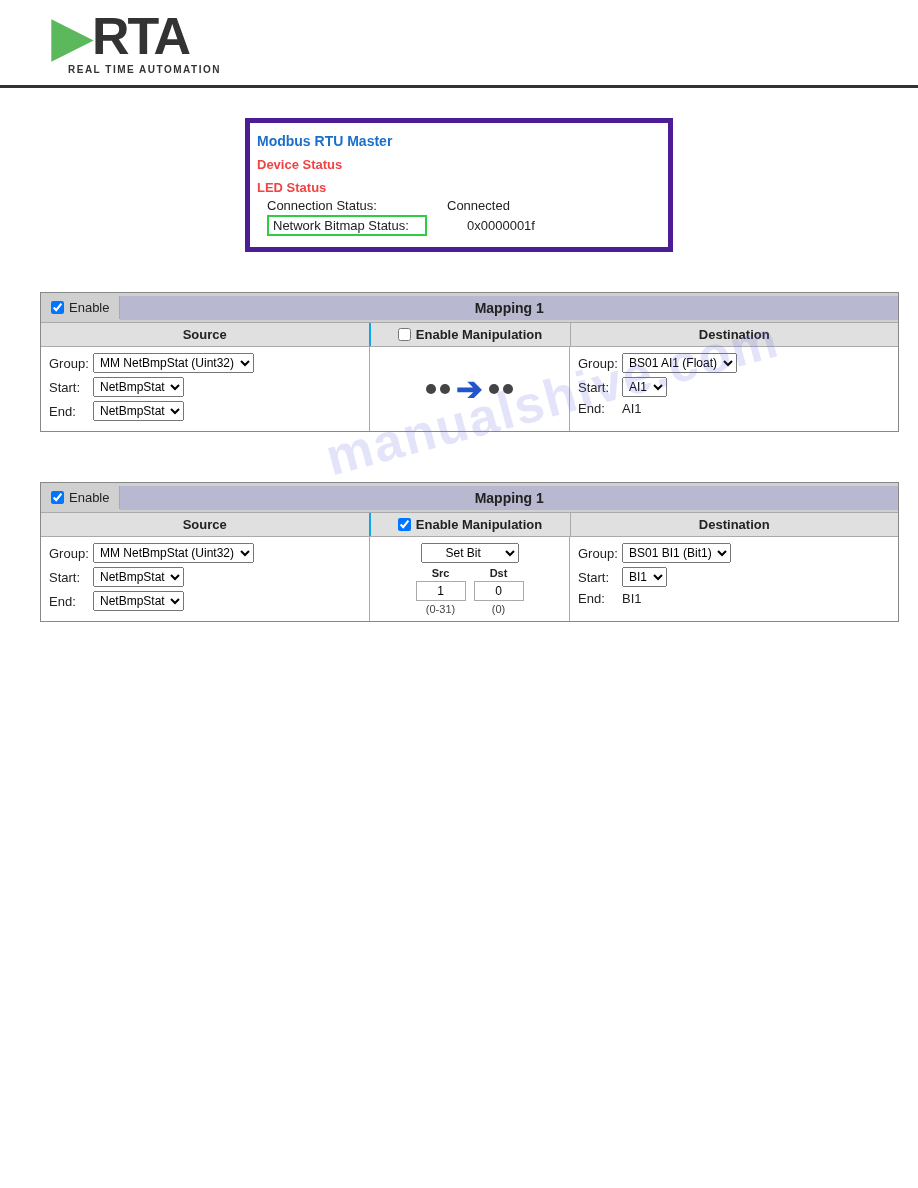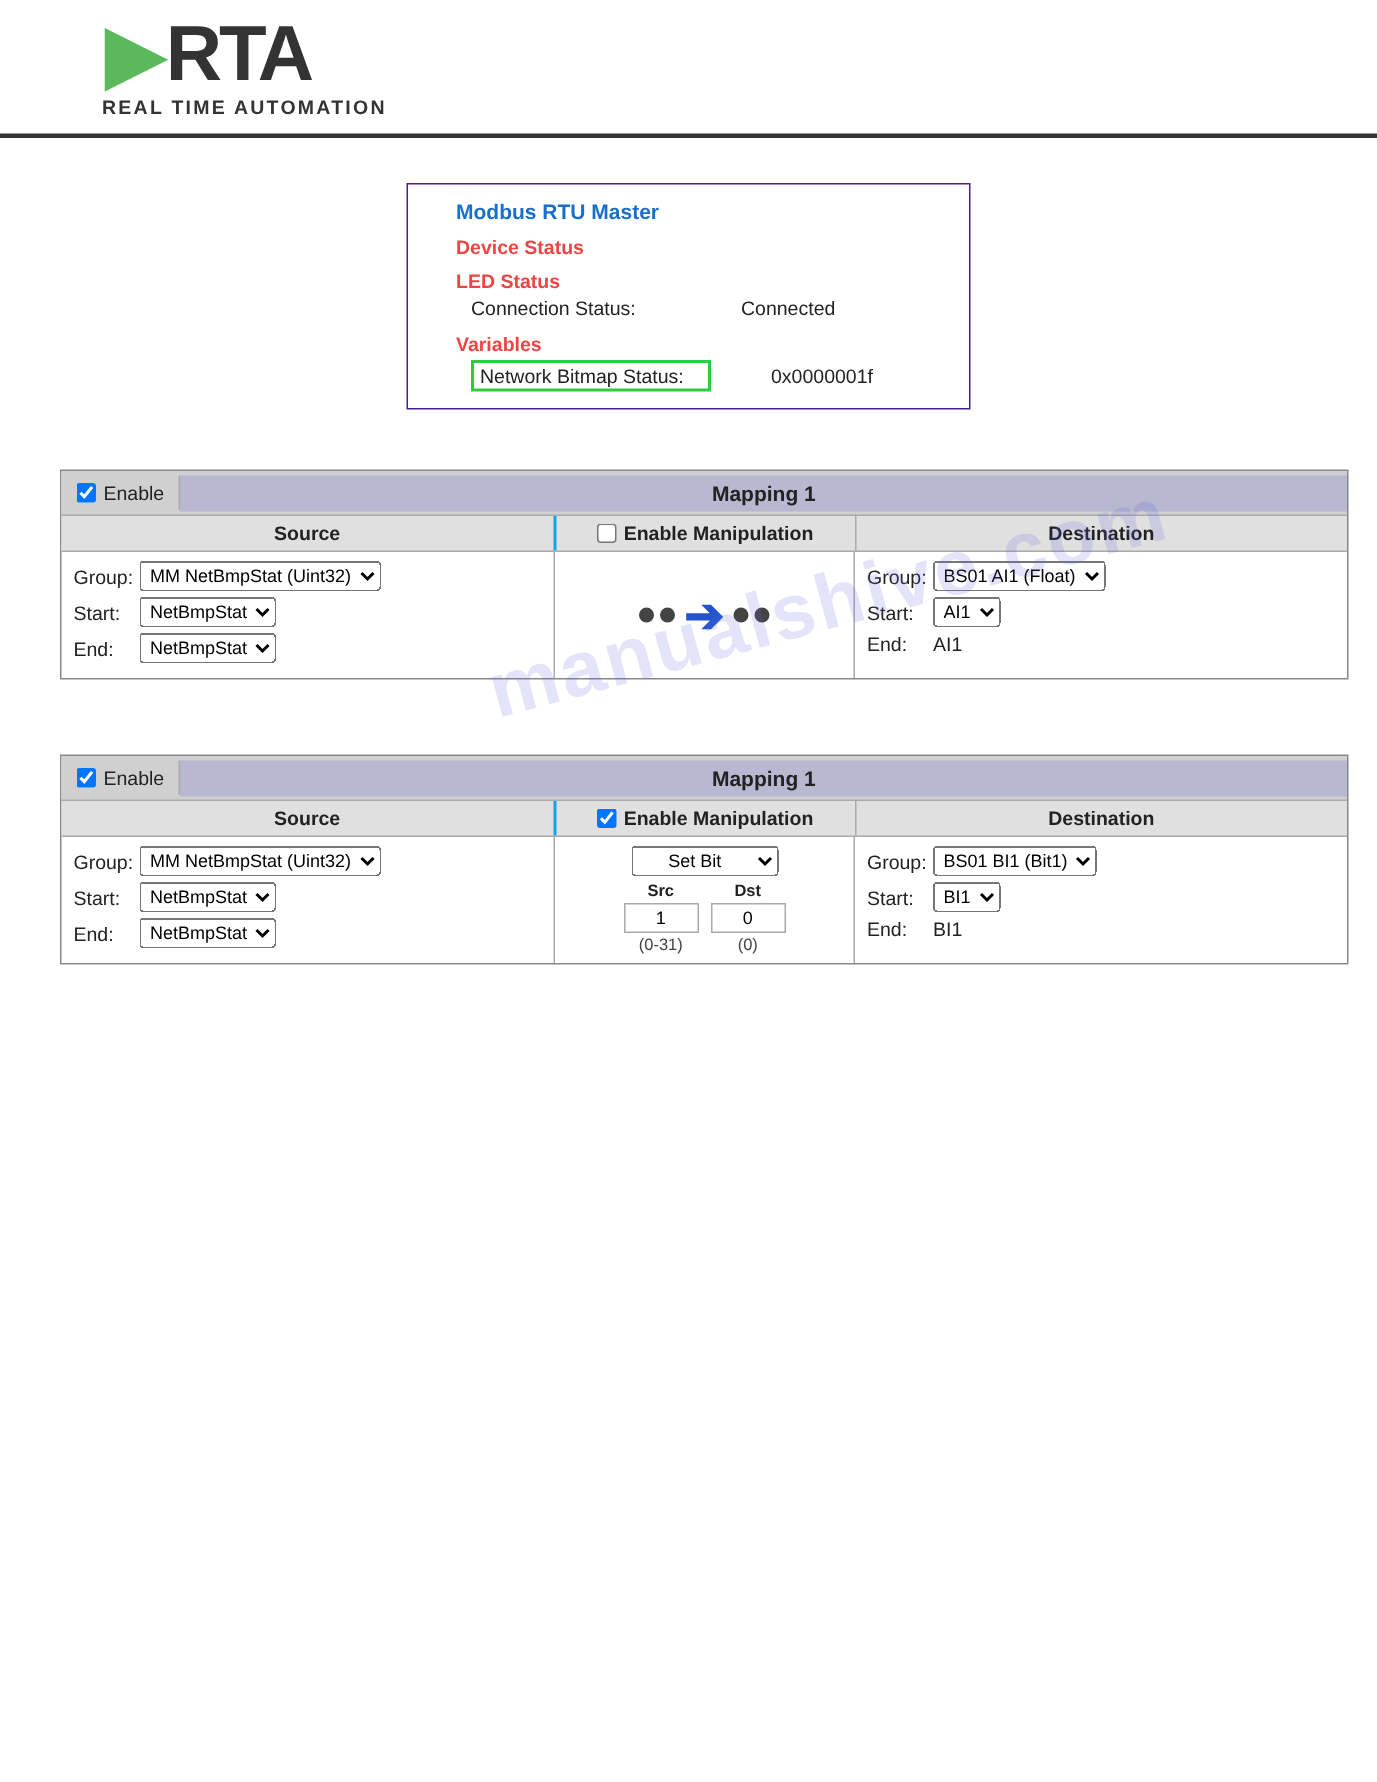--- a/index.html
+++ b/index.html
@@ -25,40 +25,40 @@
       flex-direction: column;
       align-items: center;
     }
     .logo-box {
       background: white;
       display: flex;
       align-items: center;
       justify-content: center;
     }
     .logo-subtitle {
-      font-size: 13px;
+      font-size: 10px;
       letter-spacing: 1.5px;
       color: #333;
       font-weight: bold;
       text-transform: uppercase;
       margin-top: 2px;
       padding-left: 48px;
     }
 
     
     .main-content {
       padding: 30px 40px;
       position: relative;
     }
 
     
     .status-box {
-      border: 1px solid #4c1d95;
-      padding: 10px 32px;
-      width: 376px;
+      border: 5px solid #4c1d95;
+      padding: 10px 7px;
+      width: 428px;
       margin: 0 auto 40px auto;
       background: #fff;
     }
     .status-box .title {
       color: #1a6fca;
       font-weight: bold;
       font-size: 14px;
       margin-bottom: 4px;
     }
     .status-box .section-label {
@@ -301,21 +301,20 @@
   <div class="watermark">manualshive.com</div>
 
   <div class="status-box">
     <div class="title">Modbus RTU Master</div>
     <div class="section-label">Device Status</div>
     <div class="section-label">LED Status</div>
     <div class="status-row">
       <span class="status-key">Connection Status:</span>
       <span class="status-val">Connected</span>
     </div>
-    <div class="section-label">Variables</div>
     <div class="network-bitmap-row">
       <span class="network-bitmap-key">Network Bitmap Status:</span>
       <span class="network-bitmap-val">0x0000001f</span>
     </div>
   </div>
 
   <div class="mapping-section" style="margin-bottom:50px;">
     <div class="mapping-outer">
 
       <div class="mapping-header">

